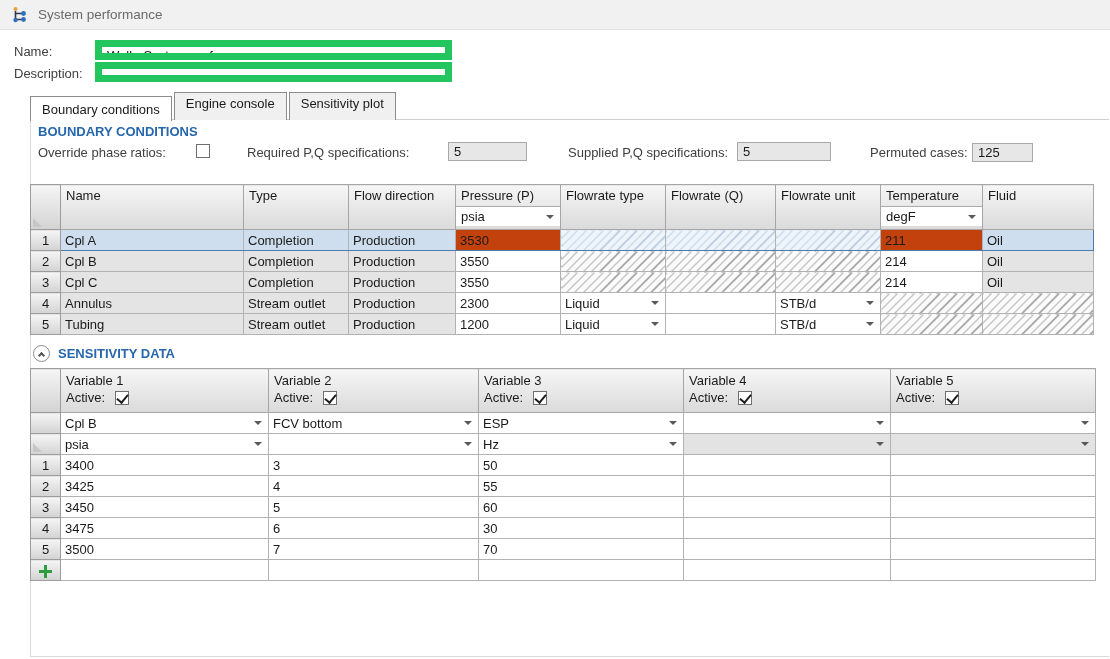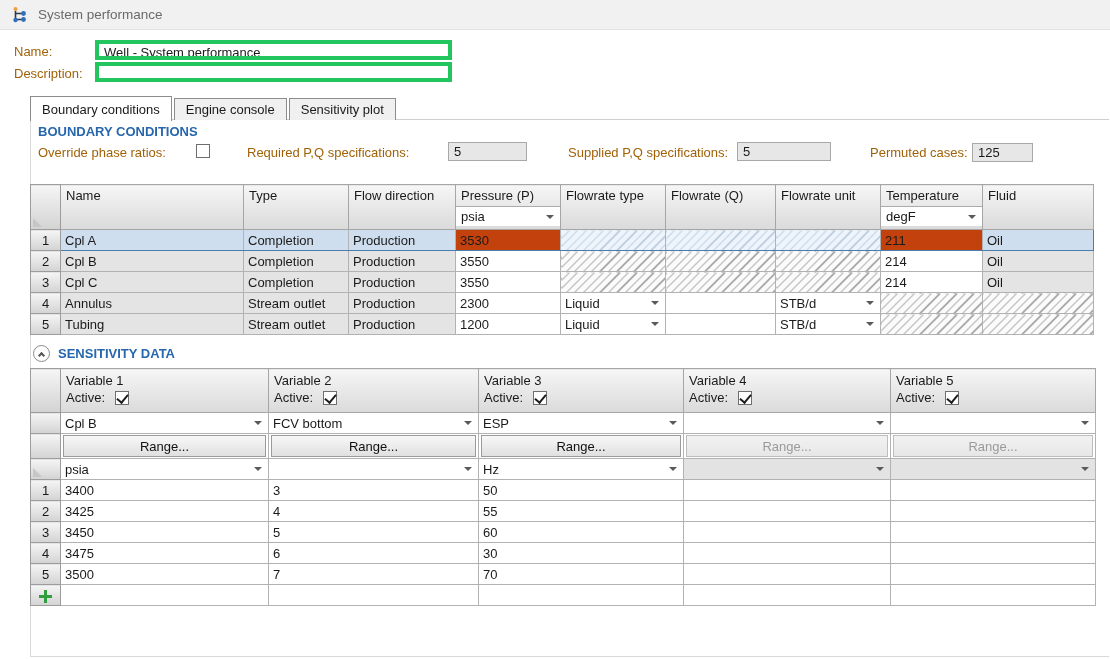--- a/index.html
+++ b/index.html
@@ -13,34 +13,34 @@
     overflow: hidden;
   }
   
   .titlebar {
     position: absolute; left: 0; top: 0; width: 1110px; height: 30px;
     background: #f1f1f1; border-bottom: 1px solid #e3e3e3;
     display: flex; align-items: center; gap: 9px; padding-left: 11px;
   }
   .titlebar .wtitle { color: #6a6a6a; font-size: 13.5px; }
   
-  .flabel { position: absolute; color: #a16207; }
+  .flabel { position: absolute; color: #404040; }
   .textbox {
-    position: absolute; background: #fff; border: 4px solid #22c55e;
+    position: absolute; background: #fff; border: 7px solid #22c55e;
     padding: 1px 5px; line-height: 16px; overflow: hidden; white-space: nowrap;
   }
   .ro-field {
     position: absolute; background: #e7e7e7; border: 1px solid #a8a8a8;
     padding: 1px 5px; line-height: 15px; overflow: hidden; white-space: nowrap;
   }
   
   .tabs { position: absolute; left: 30px; top: 95px; height: 25px; display: flex; align-items: flex-end; z-index: 3; }
   .tab {
     background: #f0f0f0; border: 1px solid #8c8c8c; border-bottom: none;
-    padding: 3px 11px 4px; margin-right: 2px; height: 22px; cursor: default; white-space: nowrap;
+    padding: 3px 11px 4px; margin-right: 2px; height: 28px; cursor: default; white-space: nowrap;
   }
   .tab.active {
     background: #fff; height: 25px; padding-top: 5px; position: relative; z-index: 4; margin-bottom: -1px;
   }
   .tabpage {
     position: absolute; left: 30px; top: 119px; width: 1079px; height: 538px;
     border-left: 1px solid #d9d9d9; border-top: 1px solid #cfcfcf; border-bottom: 1px solid #d9d9d9;
     background: #fff; z-index: 1;
   }
   
@@ -322,38 +322,20 @@
   </tr>
   <tr>
     <td class="rowhdr"></td>
     <td class="c-combo"><span>Cpl B</span><span class="dd-arrow"></span></td>
     <td class="c-combo"><span>FCV bottom</span><span class="dd-arrow"></span></td>
     <td class="c-combo"><span>ESP</span><span class="dd-arrow"></span></td>
     <td class="c-combo"><span></span><span class="dd-arrow"></span></td>
     <td class="c-combo"><span></span><span class="dd-arrow"></span></td>
   </tr>
   <tr>
-    <td class="rowhdr"></td>
-    <td class="range-cell">
-          <div class="range-btn">Range...</div>
-        </td>
-    <td class="range-cell">
-          <div class="range-btn">Range...</div>
-        </td>
-    <td class="range-cell">
-          <div class="range-btn">Range...</div>
-        </td>
-    <td class="range-cell">
-          <div class="range-btn disabled">Range...</div>
-        </td>
-    <td class="range-cell">
-          <div class="range-btn disabled">Range...</div>
-        </td>
-  </tr>
-  <tr>
     <td class="rowhdr corner"></td>
     <td class="c-combo"><span>psia</span><span class="dd-arrow"></span></td>
     <td class="c-combo"><span></span><span class="dd-arrow"></span></td>
     <td class="c-combo"><span>Hz</span><span class="dd-arrow"></span></td>
     <td class="c-lgray">
           <span class="dd-arrow"></span>
         </td>
     <td class="c-lgray">
           <span class="dd-arrow"></span>
         </td>

